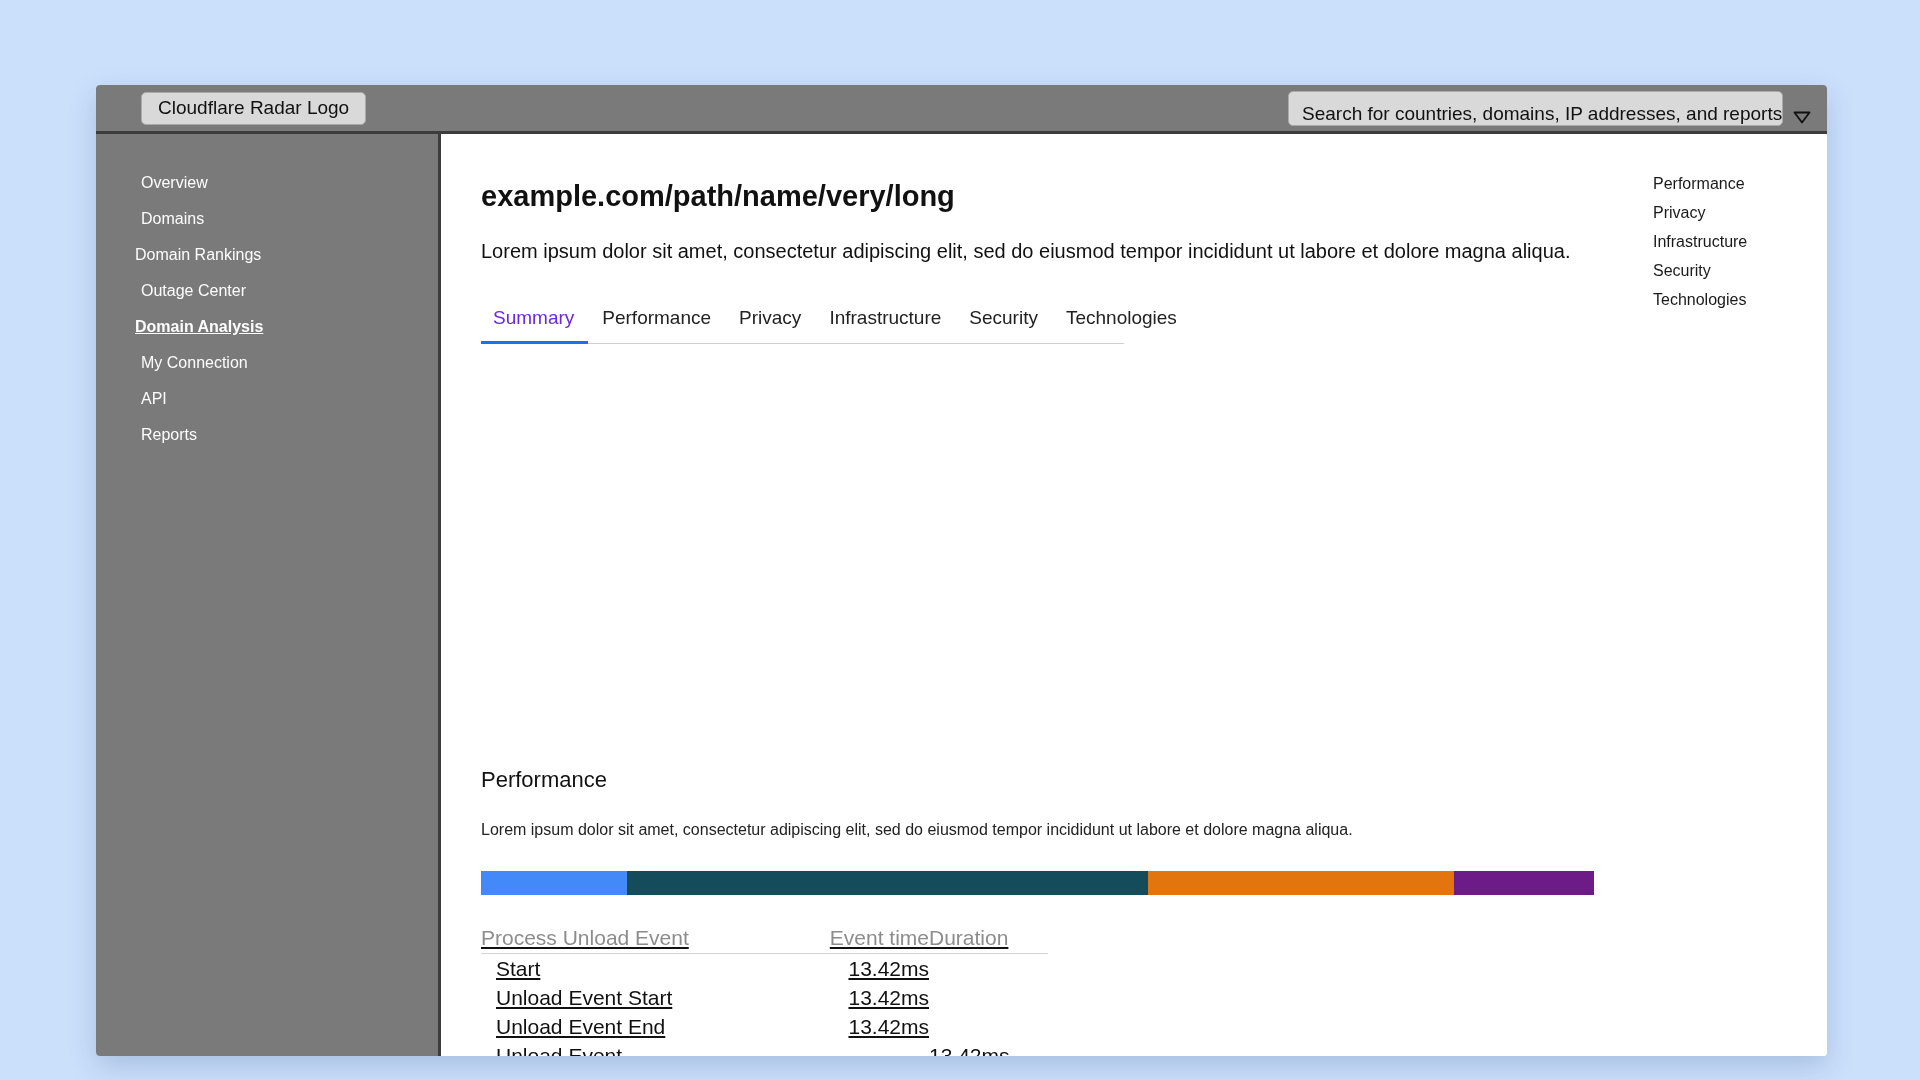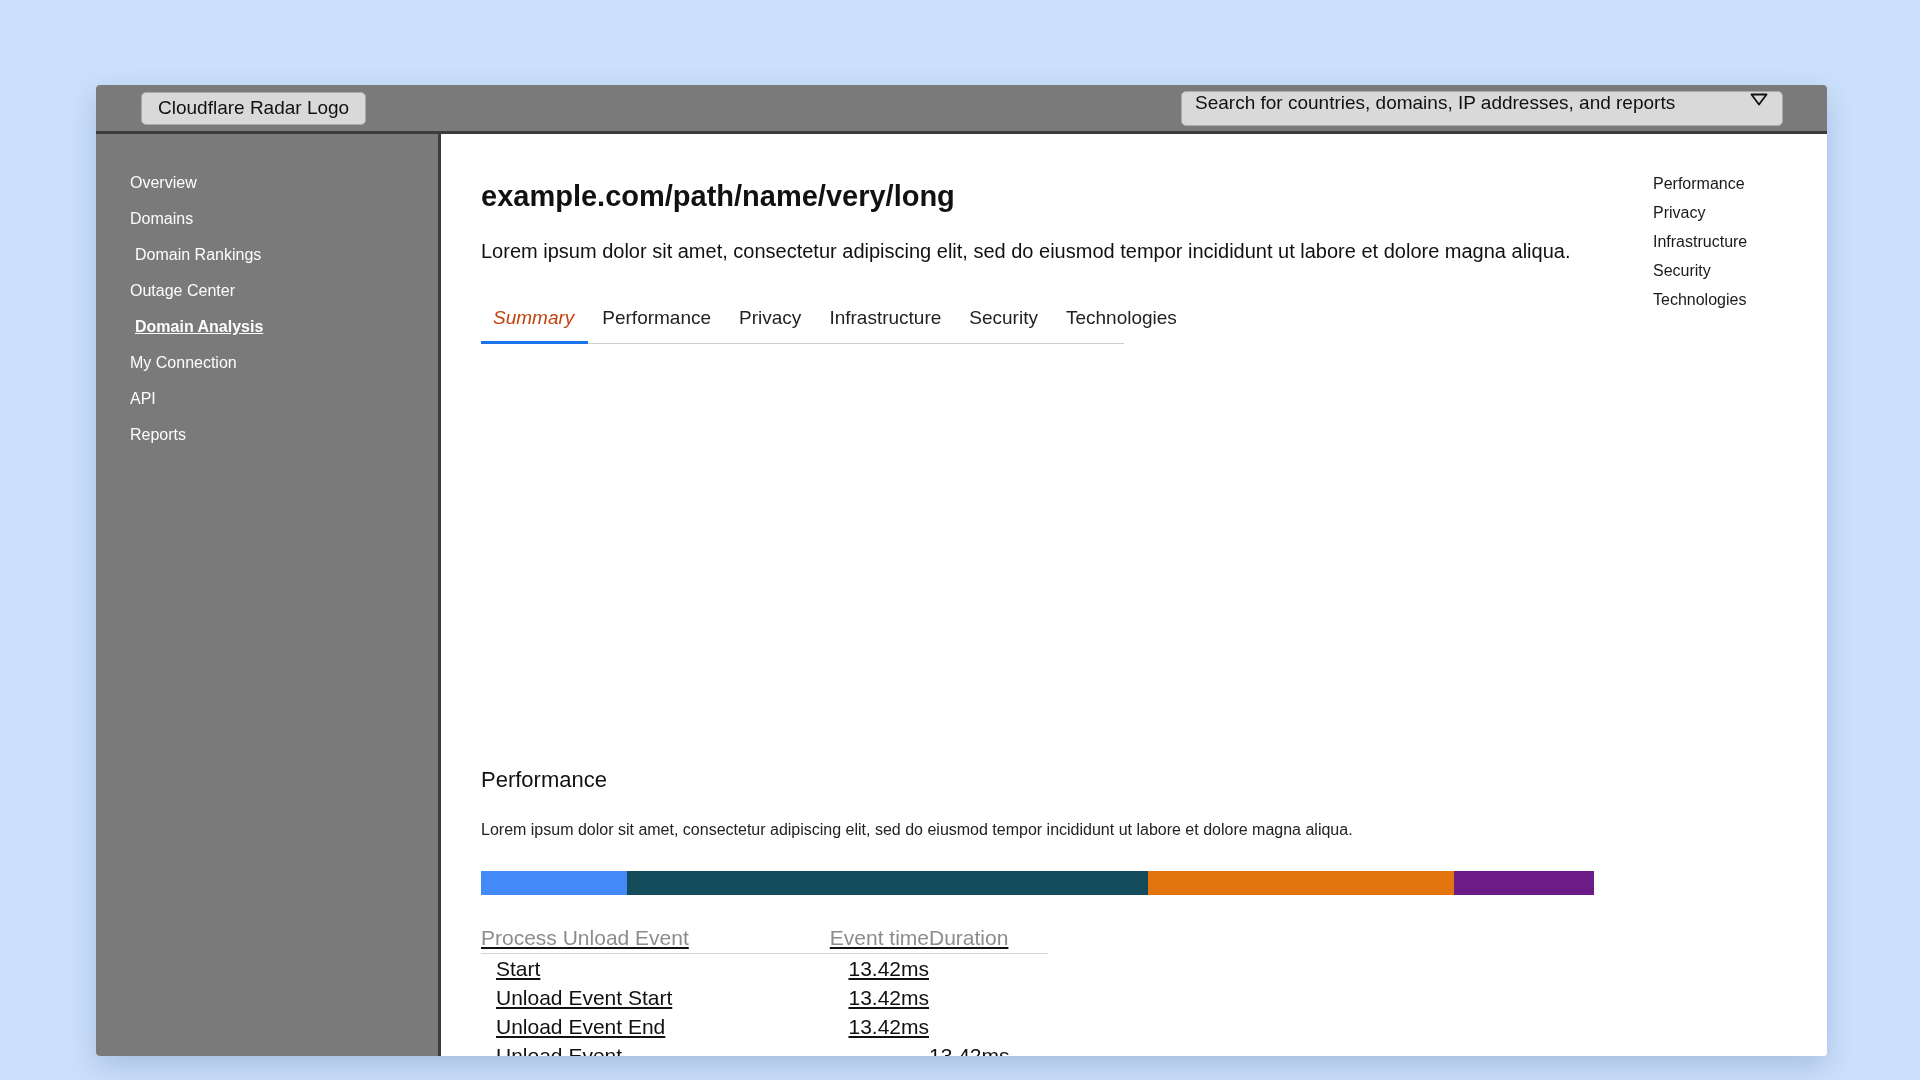--- a/index.html
+++ b/index.html
@@ -23,36 +23,36 @@
     background:#7a7a7a; border-bottom:3px solid #3c3c3c;
     display:flex; align-items:center; justify-content:space-between;
   }
   .logo-btn {
     margin-left:45px; height:33px; padding:0 16px;
     background:#d9d9d9; border:1px solid #a9a9a9; border-radius:5px;
     display:flex; align-items:center; font-size:19px; color:#111;
     cursor:pointer; white-space:nowrap;
   }
   .search-box {
-    margin-right:44px; width:602px; height:35px;
+    margin-right:44px; width:495px; height:35px;
     background:#d9d9d9; border:1px solid #ababab; border-radius:5px;
-    display:flex; align-items:flex-start; justify-content:space-between;
+    display:flex; align-items:flex-end; justify-content:space-between;
     padding:0 13px; cursor:text;
   }
   .search-box .search-text { font-size:19px; color:#111; white-space:nowrap; }
   .search-box svg { flex:0 0 auto; margin-left:10px; }
   
   .sidebar {
     position:absolute; top:49px; bottom:0; left:0; width:345px;
     background:#7a7a7a; border-right:3px solid #3c3c3c;
     padding-top:31px;
   }
   .side-item {
     height:36px; display:flex; align-items:center;
-    padding-left:34px; font-size:16px; color:#fdfdfd; cursor:pointer;
+    padding-left:45px; font-size:16px; color:#fdfdfd; cursor:pointer;
     white-space:nowrap;
   }
   .side-item.indent { padding-left:39px; }
   .side-item.active { font-weight:700; text-decoration:underline; }
   
   .content {
     position:absolute; top:49px; left:345px; right:0; bottom:0;
     background:#fff; overflow:hidden;
   }
   .main-col { margin-left:40px; width:1113px; }
@@ -63,21 +63,21 @@
   .intro { margin-top:26px; font-size:20px; line-height:24px; white-space:nowrap; }
   .tabs {
     margin-top:44px; width:643px; display:flex;
     border-bottom:1px solid #cfcfcf;
   }
   .tab {
     padding:0 14px 12px 14px; font-size:19px; color:#222; cursor:pointer;
     white-space:nowrap; position:relative; margin-bottom:-1px;
   }
   .tab:first-child { padding-left:12px; }
-  .tab.active { color:#c2410c; border-bottom:3px solid #1a73e8;font-style:italic; }
+  .tab.active { color:#6d28d9; border-bottom:3px solid #1a73e8; }
   
   .right-nav { position:absolute; left:1212px; top:35px; }
   .right-nav .rn-item {
     font-size:16px; line-height:29px; color:#1a1a1a; cursor:pointer;
     white-space:nowrap;
   }
   
   .section-heading { margin-top:423px; font-size:22px; line-height:26px; color:#111; }
   .section-desc { margin-top:27px; font-size:16px; line-height:19px; color:#222; white-space:nowrap; }
   .stacked-bar { margin-top:32px; width:1113px; height:24px; display:flex; }

